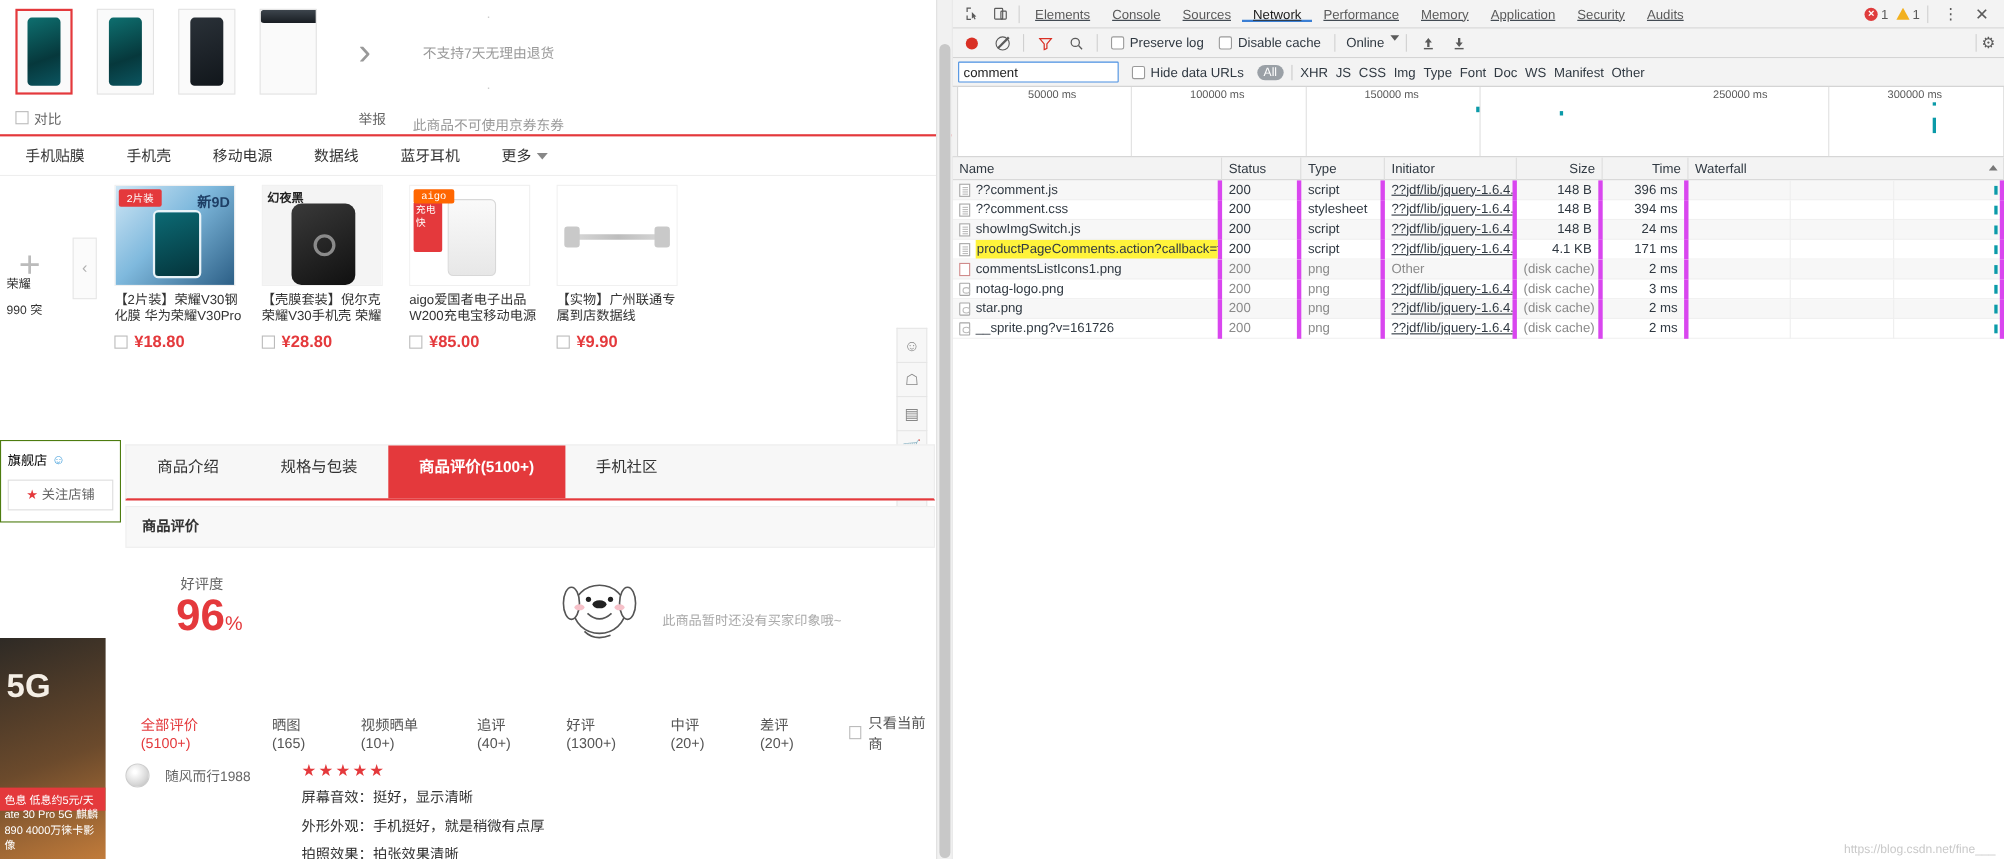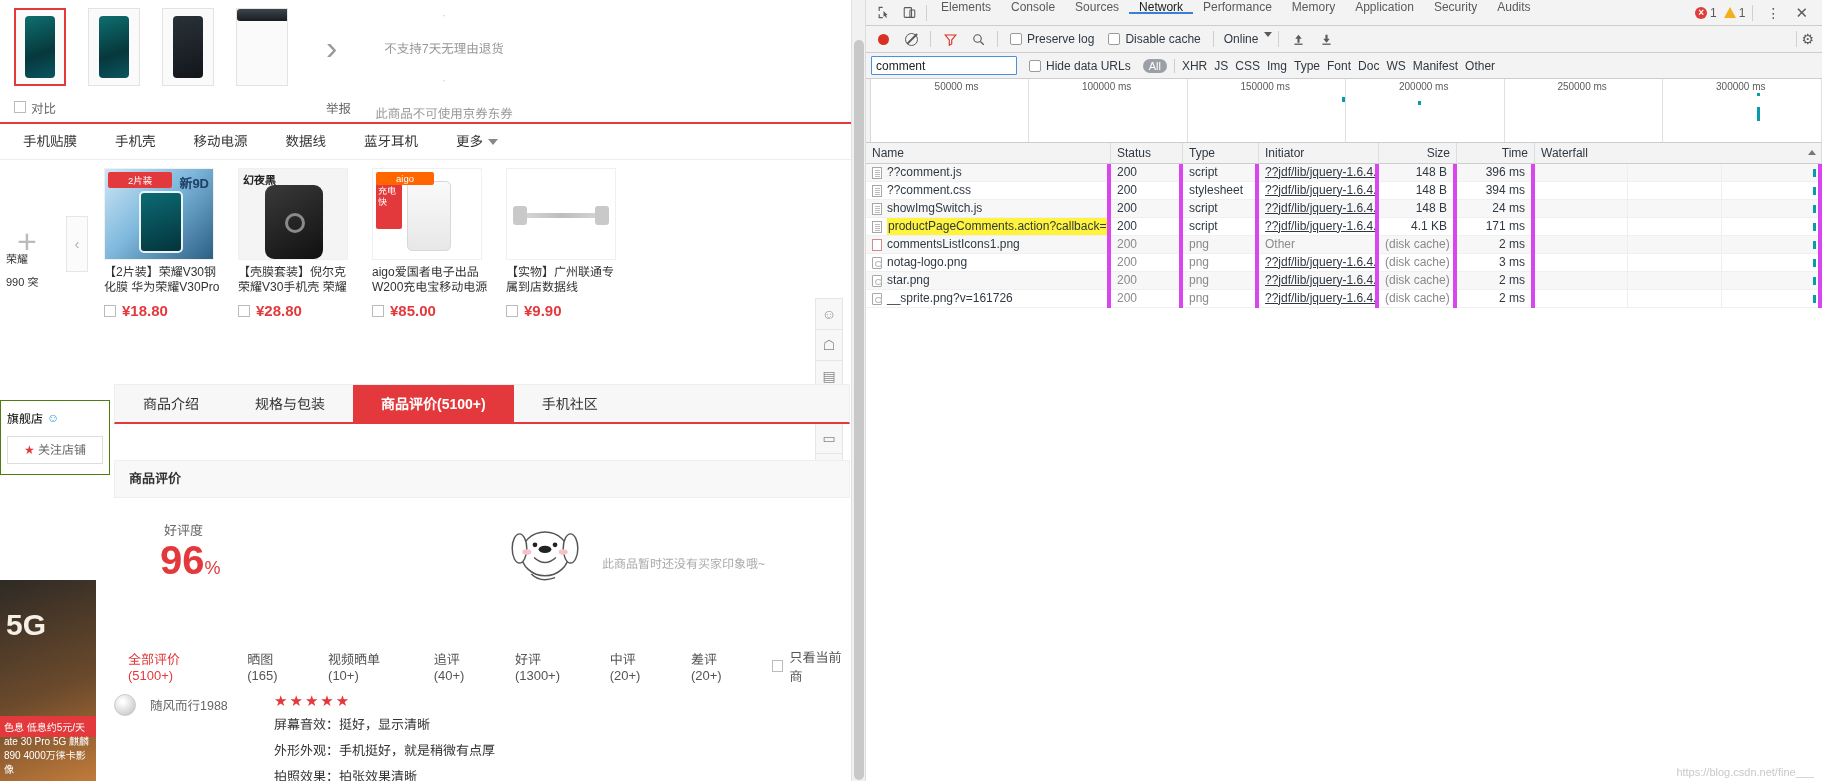--- a/index.html
+++ b/index.html
@@ -88,21 +88,21 @@
     font-size: 15px; text-align: center; line-height: 54px; cursor: pointer;
   }
   .acc-list { display: flex; flex: 1; gap: 16px; }
   .acc-card { width: 118px; font-size: 12px; color: #333; }
   .acc-thumb {
     width: 110px; height: 92px; position: relative; overflow: hidden;
     border: 1px solid #f0f0f0; background: #fff;
   }
   .acc-badge {
     position: absolute; left: 3px; top: 3px; background: #e4393c; color: #fff;
-    font-size: 9.5px; padding: 1px 20px; border-radius: 2px; z-index: 3;
+    font-size: 9.5px; padding: 1px 7px; border-radius: 2px; z-index: 3; font-family: Liberation Mono, monospace;
   }
   .acc-badge.orange { background: #f60; }
   .acc-title { line-height: 15px; height: 30px; overflow: hidden; margin-top: 5px; }
   .acc-price-row { display: flex; align-items: center; gap: 6px; margin-top: 7px; }
   .acc-price { color: #e4393c; font-weight: bold; font-size: 15px; }
 
   
   .art { position: absolute; inset: 0; }
   .art1 { background: linear-gradient(135deg,#cfe6f5 0%,#7fb9dd 45%,#2c5f86 100%); }
   .art1 .scr {
@@ -187,24 +187,23 @@
   .float-bar { position: absolute; right: 22px; top: 298px; width: 28px; }
   .float-bar .fb {
     width: 28px; height: 31px; background: #f7f7f7; border: 1px solid #e6e6e6;
     border-bottom: none; display: flex; align-items: center; justify-content: center;
     color: #888; font-size: 14px; cursor: pointer;
   }
   .float-bar .fb:last-child { border-bottom: 1px solid #e6e6e6; }
 
   
   .tabbar {
-    position: absolute; left: 114px; top: 384px; width: 736px; height: 40px;
+    position: absolute; left: 114px; top: 404px; width: 736px; height: 51px;
     background: #f7f7f7; border: 1px solid #ededed; border-bottom: 2px solid #e4393c;
     display: flex;
-    align-items: center;
   }
   .tabbar .tab {
     padding: 0 28px; line-height: 38px; font-size: 14px; color: #333; cursor: pointer;
   }
   .tabbar .tab.active { background: #e4393c; color: #fff; font-weight: bold; }
 
   .sec-head {
     position: absolute; left: 114px; top: 460px; width: 736px; height: 38px;
     background: #f8f8f8; border: 1px solid #eee; font-size: 13px; font-weight: bold;
     color: #333; line-height: 36px; padding-left: 14px;
@@ -246,21 +245,21 @@
   }
   .dt-topbar {
     display: flex; align-items: center; height: 26px; border-bottom: 1px solid #cdcdcd;
     background: #f3f3f3; padding: 0 4px; flex: none;
   }
   .dt-icobtn {
     width: 26px; height: 24px; display: flex; align-items: center; justify-content: center;
     color: #5a5a5a; cursor: pointer;
   }
   .vsep { width: 1px; height: 16px; background: #d0d0d0; margin: 0 4px; }
-  .dt-tabs { display: flex; align-items: flex-start; height: 26px; }
+  .dt-tabs { display: flex; align-items: center; height: 26px; text-decoration: underline; }
   .dt-tab {
     padding: 0 10px; display: flex; align-items: center; color: #5a5a5a; cursor: pointer;
     font-size: 12px;
   }
   .dt-tab.active { color: #1a1a1a; box-shadow: inset 0 -2px 0 #3b7fd4; }
   .dt-top-right { margin-left: auto; display: flex; align-items: center; gap: 3px; padding-right: 4px; }
   .err-badge { display: flex; align-items: center; gap: 3px; color: #5a5a5a; }
   .err-dot {
     width: 12px; height: 12px; border-radius: 50%; background: #df3c3c; color: #fff;
     font-size: 10px; line-height: 12px; text-align: center; font-weight: bold;
@@ -721,23 +720,20 @@
       <div class="ov-canvas">
         <div class="ov-cell" style="left:0;width:16.66%">
           <div class="ov-tick" style="right:0">50000 ms</div>
         </div>
         <div class="ov-cell" style="left:16.66%;width:16.66%">
           <div class="ov-tick" style="right:0">100000 ms</div>
         </div>
         <div class="ov-cell" style="left:33.33%;width:16.66%">
           <div class="ov-tick" style="right:0">150000 ms</div>
         </div>
-        <div class="ov-cell" style="left:50%;width:16.66%">
-          <div class="ov-tick" style="right:0">200000 ms</div>
-        </div>
         <div class="ov-cell" style="left:66.66%;width:16.66%">
           <div class="ov-tick" style="right:0">250000 ms</div>
         </div>
         <div class="ov-cell" style="left:83.33%;width:16.67%">
           <div class="ov-tick" style="right:0">300000 ms</div>
         </div>
         <div class="ov-bar" style="left:49.5%;top:18px;height:5px"></div>
         <div class="ov-bar" style="left:57.5%;top:22px;height:4px"></div>
         <div class="ov-bar" style="left:93.2%;top:14px;height:3px"></div>
         <div class="ov-bar" style="left:93.2%;top:28px;height:14px"></div>

